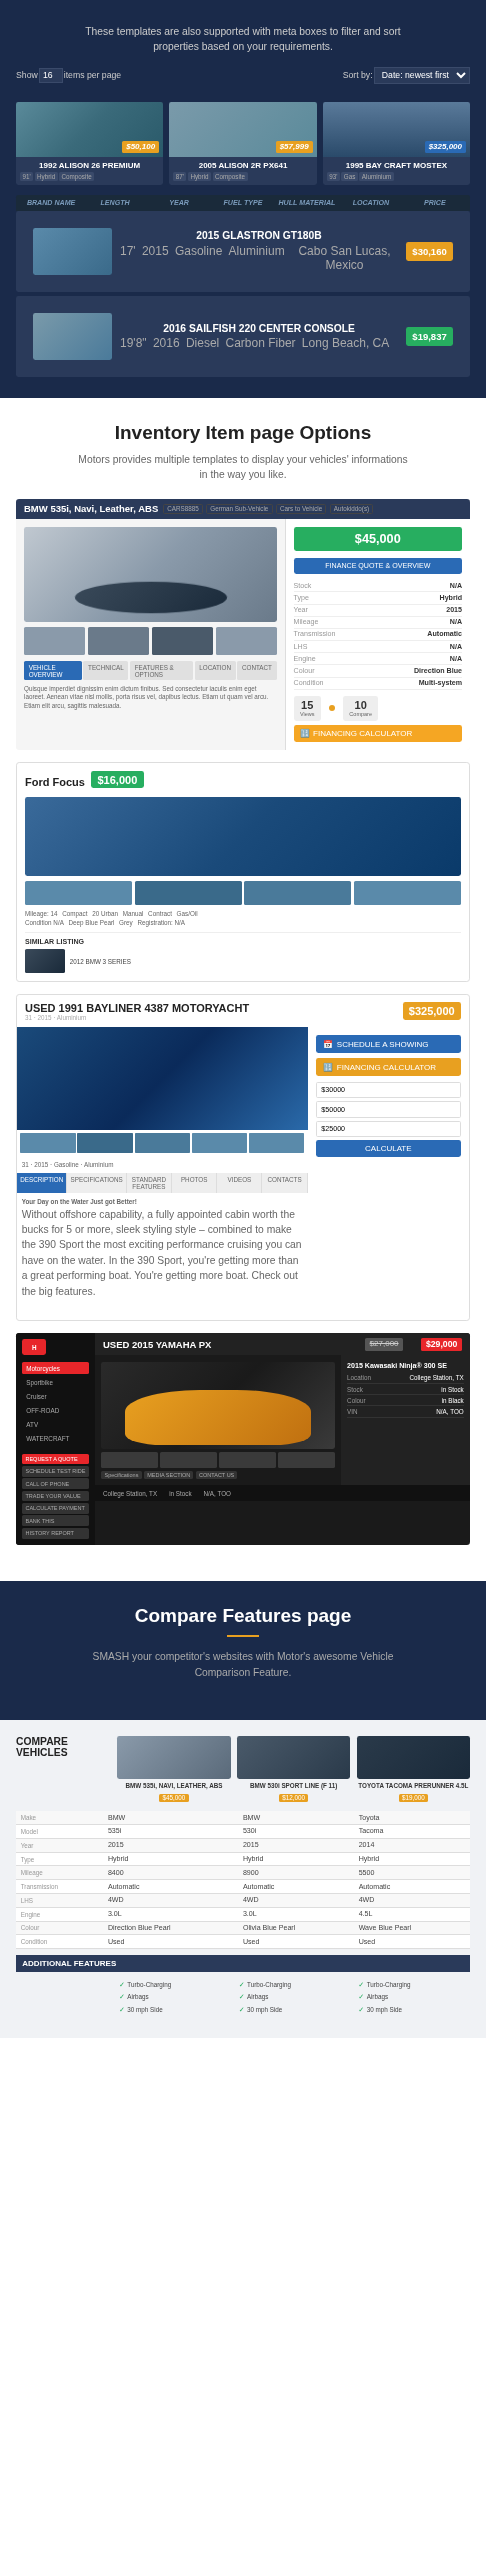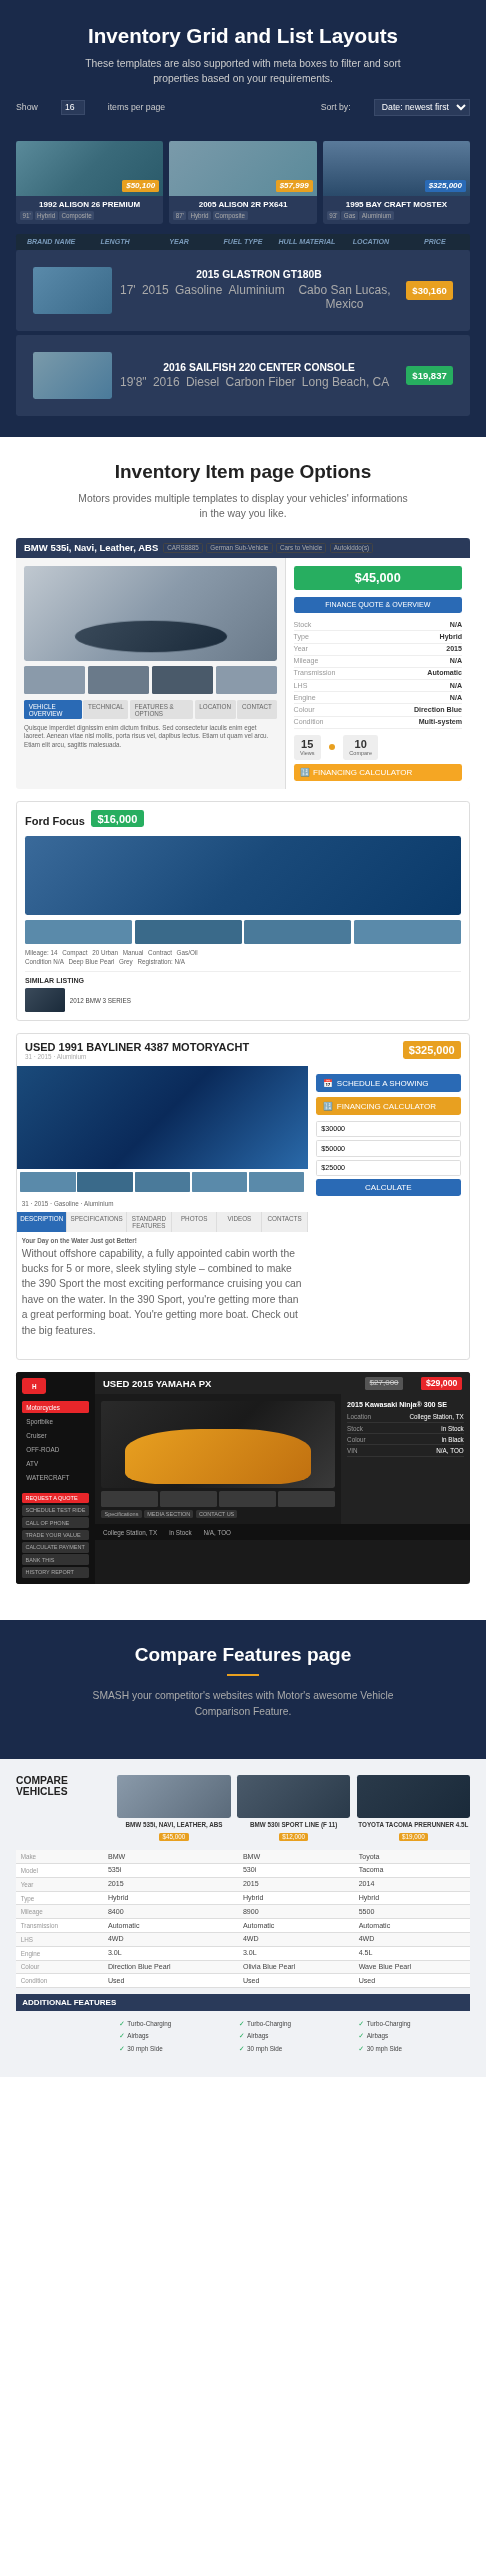--- a/index.html
+++ b/index.html
@@ -21,22 +21,22 @@
       font-size: 10.3px;
       color: #ccc;
       line-height: 1.5;
       max-width: 316px;
       margin: 0 auto 12px;
     }
 
     .grid-controls {
       display: flex;
       align-items: center;
-      gap: 23px;
-      margin-bottom: 25px;
+      gap: 1px;
+      margin-bottom: 18px;
       font-size: 8.7px;
       color: #ccc;
     }
     .grid-controls input {
       width: 24px;
       background: #2a3a5a;
       border: 0.8px solid #3a4a6a;
       color: #fff;
       padding: 1.6px 3.2px;
       font-size: 8.7px;
@@ -724,21 +724,20 @@
       width: 32px;
       height: 2.4px;
       background: #e8a020;
       margin: 6.3px auto 12px;
     }
   </style>
 </head>
 <body>
 
 <div class="section-hero">
-  <h1>Inventory Grid and List Layouts</h1>
   <p>These templates are also supported with meta boxes to filter and sort properties based on your requirements.</p>
 
   <div class="grid-controls">
     <span>Show</span>
     <input type="text" value="16" style="">
     <span>items per page</span>
     <span style="margin-left:auto;">Sort by:</span>
     <select>
       <option>Date: newest first</option>
     </select>

